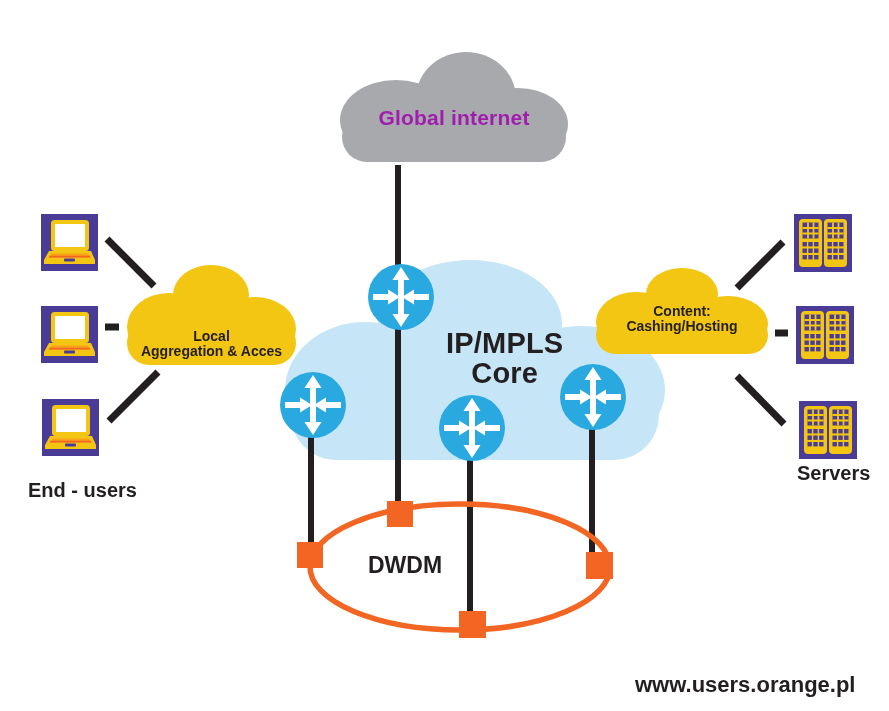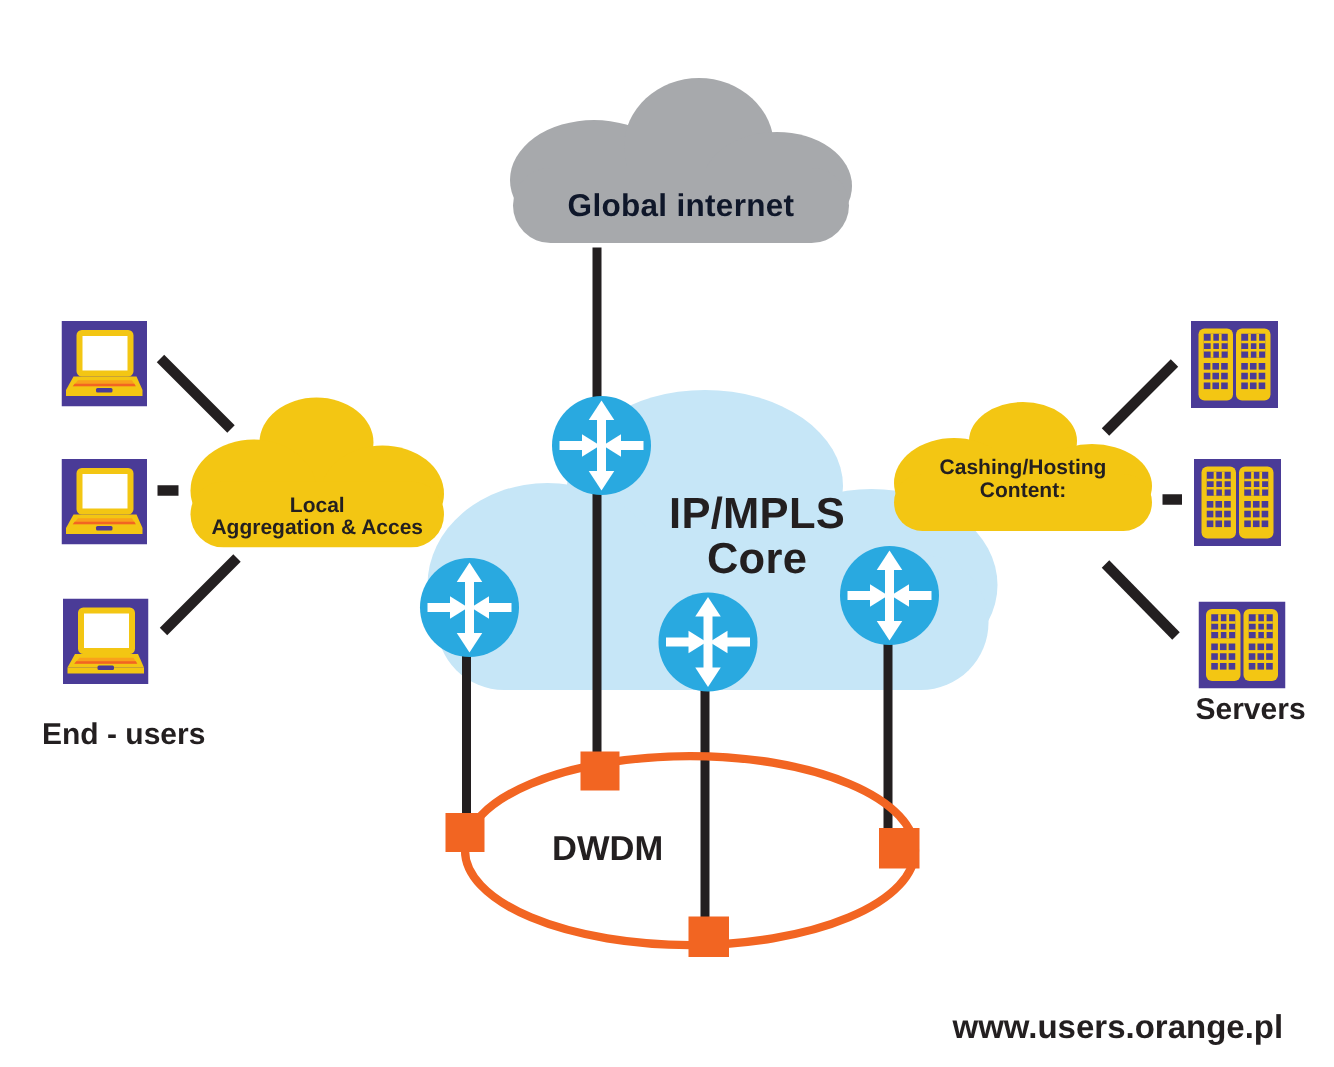--- a/index.html
+++ b/index.html
@@ -13,21 +13,21 @@
     background:var(--background);
     font-family:"Liberation Sans", sans-serif;font-weight:bold;color:var(--line-dark);
   }
   .cloud{position:absolute;}
   .cloud > svg{position:absolute;left:0;top:0;width:100%;height:100%;}
   .fill-gray ellipse,.fill-gray rect{fill:var(--gray-cloud);}
   .fill-blue ellipse,.fill-blue rect{fill:var(--blue-cloud);}
   .fill-yellow ellipse,.fill-yellow rect{fill:var(--yellow-cloud);}
   .cloud-label{position:absolute;left:0;width:100%;text-align:center;}
   .lbl-line{display:block;}
-  #global-label{top:76px;font-size:21px;line-height:24px;color:#0f172a;letter-spacing:.2px;}
+  #global-label{top:56px;font-size:21px;line-height:24px;color:#a21caf;letter-spacing:.2px;}
   #core-label{position:absolute;left:163px;top:70px;font-size:29px;line-height:30px;text-align:center;letter-spacing:.2px;}
   #agg-label{top:40px;font-size:14px;line-height:15px;margin-top:26px;}
   #content-label{top:38px;font-size:14px;line-height:15px;}
   .connections{position:absolute;left:0;top:0;width:889px;height:711px;pointer-events:none;}
   .conn{stroke:var(--line-dark);stroke-width:6;}
   .conn.thick{stroke-width:7;}
   .ring{fill:none;stroke:var(--orange);stroke-width:5.5;}
   .ring-node{fill:var(--orange);}
   .icon{position:absolute;}
   .text-label{position:absolute;font-size:20px;line-height:18px;}
@@ -133,22 +133,22 @@
   <div class="cloud" style="left:592px;top:266px;width:180px;height:88px">
     <svg viewBox="0 0 180 88">
       <g class="fill-yellow">
         <ellipse cx="90" cy="28" rx="36" ry="26"></ellipse>
         <ellipse cx="44" cy="56" rx="40" ry="30"></ellipse>
         <ellipse cx="136" cy="58" rx="40" ry="28"></ellipse>
         <rect x="4" y="50" width="172" height="38" rx="19"></rect>
       </g>
     </svg>
     <div class="cloud-label" id="content-label">
+      <span class="lbl-line">Content:</span>
       <span class="lbl-line">Cashing/Hosting</span>
-      <span class="lbl-line">Content:</span>
     </div>
   </div>
 
   <div class="cloud" style="left:338px;top:50px;width:232px;height:112px">
     <svg viewBox="0 0 232 112">
       <g class="fill-gray">
         <ellipse cx="58" cy="70" rx="56" ry="40"></ellipse>
         <ellipse cx="128" cy="48" rx="50" ry="46"></ellipse>
         <ellipse cx="180" cy="74" rx="50" ry="36"></ellipse>
         <rect x="4" y="62" width="224" height="50" rx="25"></rect>

